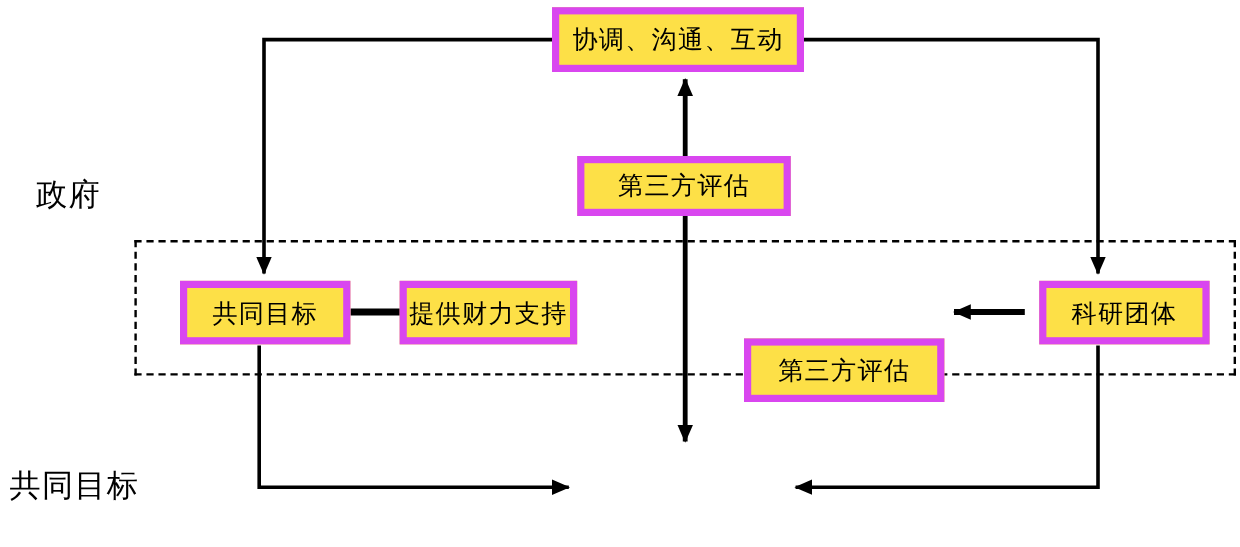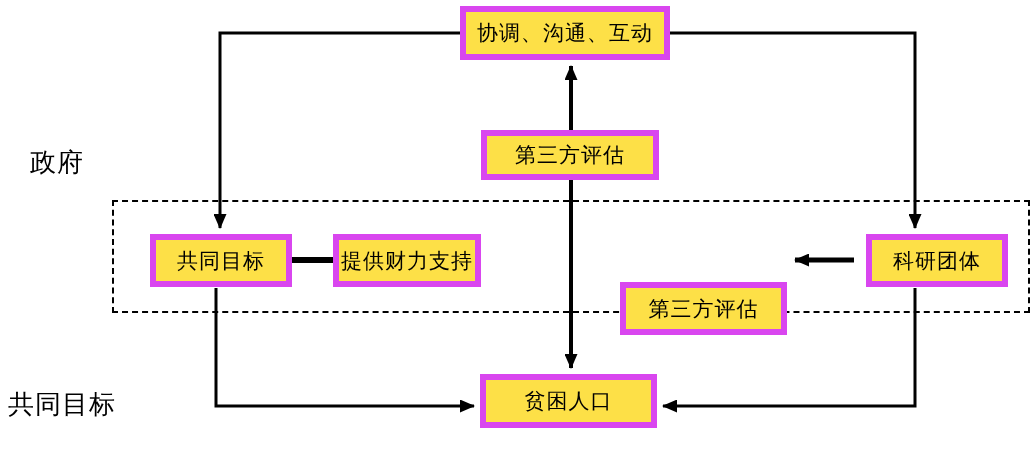--- a/index.html
+++ b/index.html
@@ -112,15 +112,14 @@
   <div class="node-box" style="left:481px; top:130px; width:178px; height:50px;">第三方评估</div>
 
   <div class="node-box" style="left:150px; top:234px; width:142px; height:53px;">共同目标</div>
 
   <div class="node-box" style="left:333px; top:234px; width:148px; height:53px;">提供财力支持</div>
 
   <div class="node-box" style="left:620px; top:234px; width:167px; height:53px;margin-top:48px;">第三方评估</div>
 
   <div class="node-box" style="left:854px; top:234px; width:142px; height:53px;margin-left:12px;">科研团体</div>
 
-  <div class="node-box" style="left:480px; top:374px; width:177px; height:54px;">贫困人口</div>
 
 </div>
 
 </body></html>

